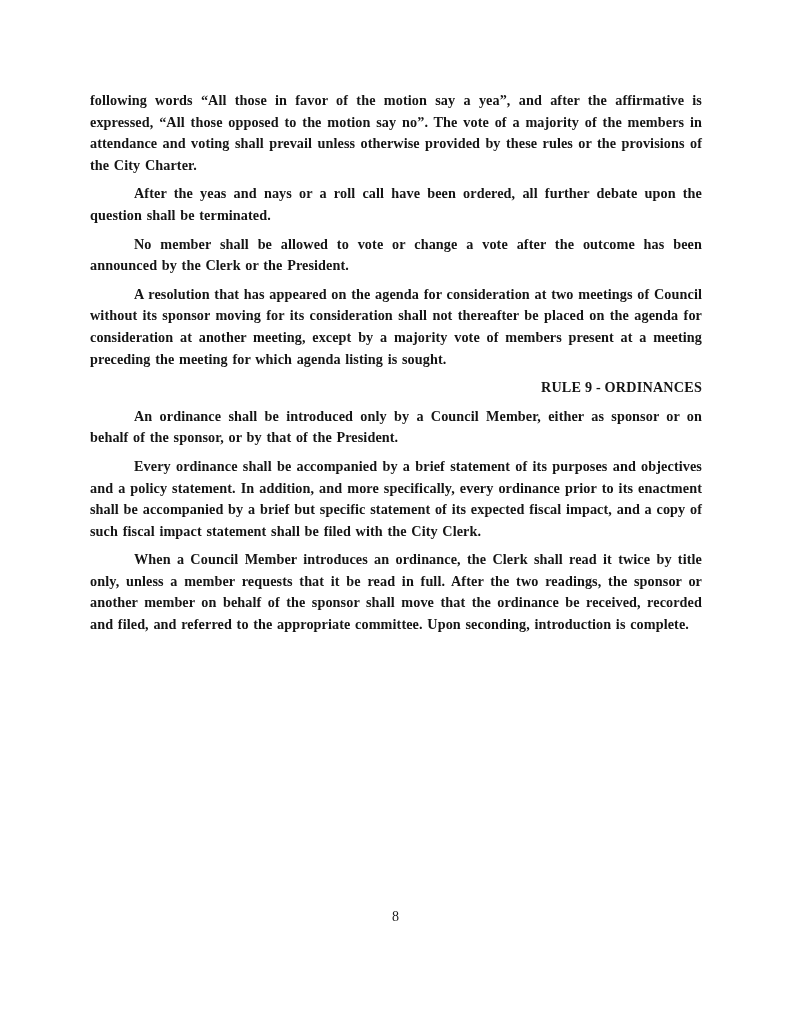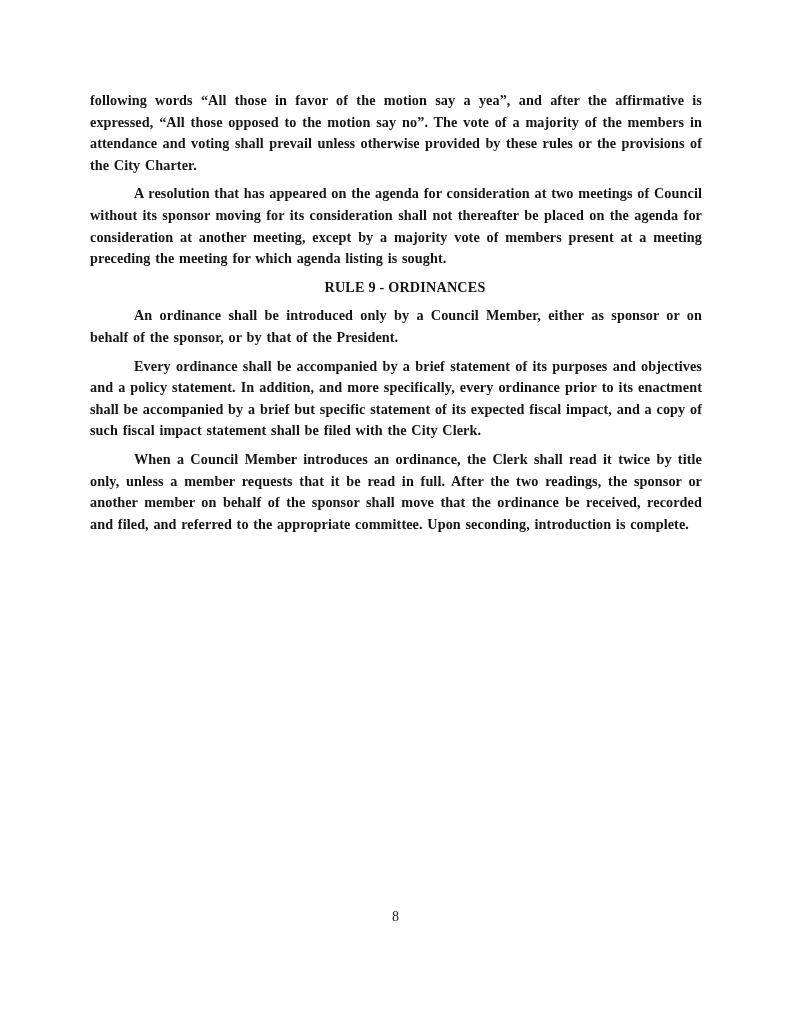--- a/index.html
+++ b/index.html
@@ -32,41 +32,43 @@
     word-spacing: 1px;
   }
   .para.indent {
     text-indent: 44px;
   }
   .section-heading {
     margin: 0 0 7px 18px;
     font-size: 14.2px;
     line-height: 21.6px;
     font-weight: bold;
-    text-align: center;
+    text-align: right;
     letter-spacing: 0.2px;
   }
   .page-number {
     position: absolute;
     top: 908px;
     left: 0;
     width: 791px;
     text-align: center;
     font-size: 14px;
     line-height: 18px;
     font-weight: normal;
     color: #1c1c1c;
   }
 </style>
 </head>
 <body>
 
 <div class="sheet">
   <div class="text-block">
     <p class="para">following words “All those in favor of the motion say a yea”, and after the affirmative is expressed, “All those opposed to the motion say no”. The vote of a majority of the members in attendance and voting shall prevail unless otherwise provided by these rules or the provisions of the City Charter.</p>
+    <p class="para indent">After the yeas and nays or a roll call have been ordered, all further debate upon the question shall be terminated.</p>
+    <p class="para indent">No member shall be allowed to vote or change a vote after the outcome has been announced by the Clerk or the President.</p>
     <p class="para indent">A resolution that has appeared on the agenda for consideration at two meetings of Council without its sponsor moving for its consideration shall not thereafter be placed on the agenda for consideration at another meeting, except by a majority vote of members present at a meeting preceding the meeting for which agenda listing is sought.</p>
 
     <h2 class="section-heading">RULE 9 - ORDINANCES</h2>
 
     <p class="para indent">An ordinance shall be introduced only by a Council Member, either as sponsor or on behalf of the sponsor, or by that of the President.</p>
     <p class="para indent">Every ordinance shall be accompanied by a brief statement of its purposes and objectives and a policy statement.  In addition, and more specifically, every ordinance prior to its enactment shall be accompanied by a brief but specific statement of its expected fiscal impact, and a copy of such fiscal impact statement shall be filed with the City Clerk.</p>
     <p class="para indent">When a Council Member introduces an ordinance, the Clerk shall read it twice by title only, unless a member requests that it be read in full.  After the two readings, the sponsor or another member on behalf of the sponsor shall move that the ordinance be received, recorded and filed, and referred to the appropriate committee.  Upon seconding, introduction is complete.</p>
   </div>
 
   <div class="page-number">8</div>

